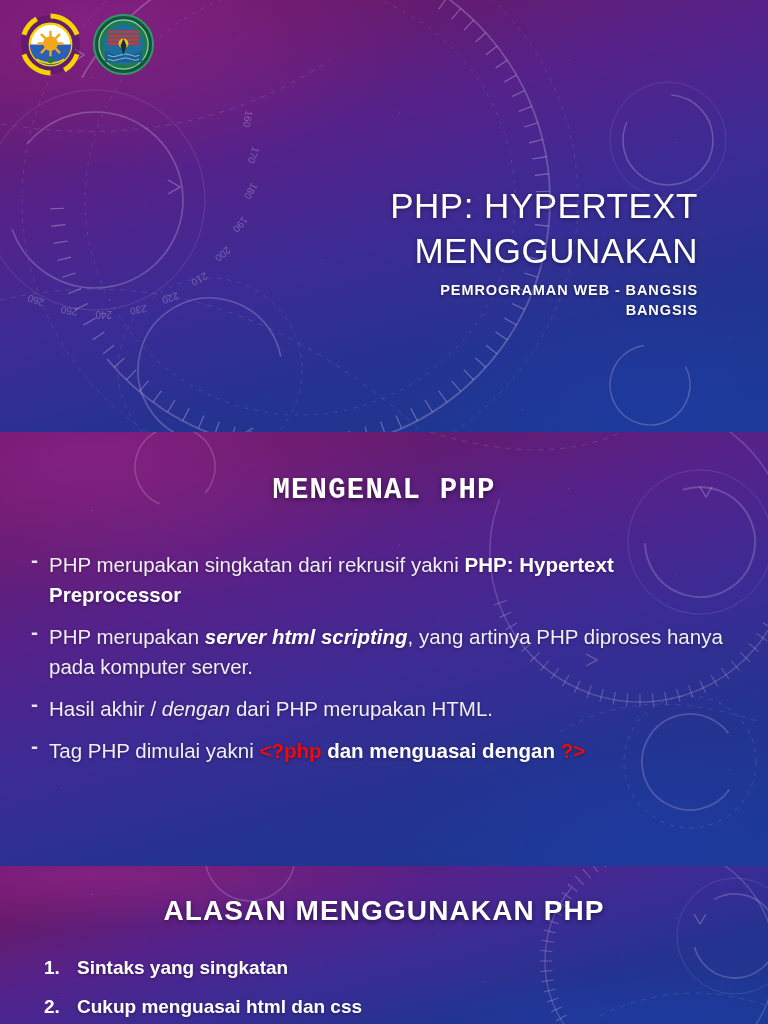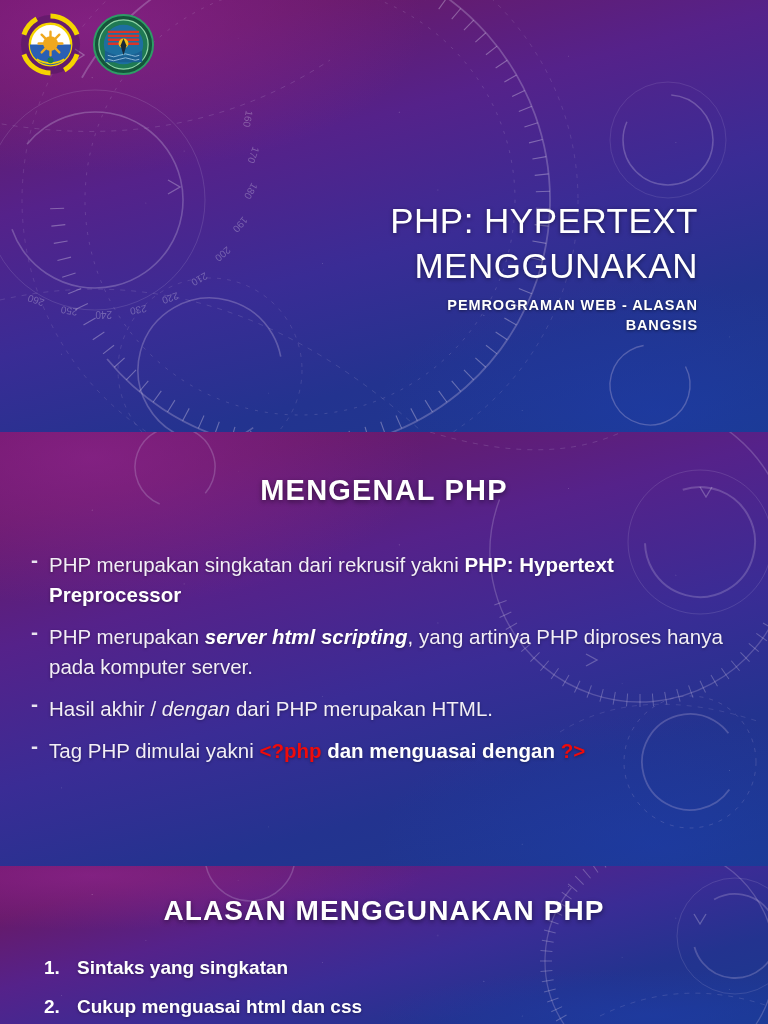--- a/index.html
+++ b/index.html
@@ -42,42 +42,42 @@
   }
   .deco { position:absolute; inset:0; pointer-events:none; }
   .deco svg { position:absolute; inset:0; width:100%; height:100%; }
 
   
   #slide-title { height:432px; }
   .emblems { position:absolute; left:19px; top:13px; display:flex; gap:10px; z-index:5; }
   .emblem { position:relative; width:63px; height:63px; }
 
   .title-block {
-    position:absolute; right:70px; top:198px; z-index:5;
+    position:absolute; right:70px; top:183px; z-index:5;
     text-align:right; width:600px;
   }
   .title-main {
     color:#ffffff; font-size:35px; line-height:45px;
     font-weight:400; letter-spacing:.5px;
     text-shadow:0 1px 4px rgba(0,0,0,.45);
   }
   .title-sub {
     margin-top:7px; color:#ffffff; font-size:14.5px; font-weight:bold;
     letter-spacing:.9px; line-height:20px;
     text-shadow:0 1px 3px rgba(0,0,0,.5);
   }
 
   
   #slide-mengenal { height:434px; }
   .sec-head {
     position:absolute; left:0; right:0; z-index:5;
     text-align:center; color:#ffffff; font-weight:bold;
     text-shadow:0 2px 5px rgba(0,0,0,.45);
   }
-  #slide-mengenal .sec-head { top:42px; font-size:29px; letter-spacing:1.2px; }
+  #slide-mengenal .sec-head { top:42px; font-size:29px; letter-spacing:1.2px;font-family:Liberation Mono, monospace; }
 
   .bullets { position:absolute; left:31px; right:40px; top:118px; z-index:5; }
   .bullet { display:flex; margin-bottom:12px; }
   .bullet .dash {
     flex:0 0 18px; color:#e9e4ef; font-size:21px;
     line-height:20px; font-weight:600;
   }
   .bullet .btext {
     color:#f2eef6; font-size:20.5px; line-height:30px;
     text-shadow:0 1px 3px rgba(0,0,0,.35);
@@ -267,21 +267,21 @@
         </svg>
       </div>
     </div>
 
     <div class="title-block">
       <div class="title-main">
         <div>PHP: HYPERTEXT</div>
         <div>MENGGUNAKAN</div>
       </div>
       <div class="title-sub">
-        <div>PEMROGRAMAN WEB  -  ALASAN</div>
+        <div>PEMROGRAMAN WEB  -  BANGSIS</div>
         <div>BANGSIS</div>
       </div>
     </div>
   </section>
 
   <section class="slide" id="slide-mengenal">
     <div class="bg"></div>
     <div class="stars"></div>
     <div class="deco">
       <svg viewBox="0 0 768 434" preserveAspectRatio="none">

